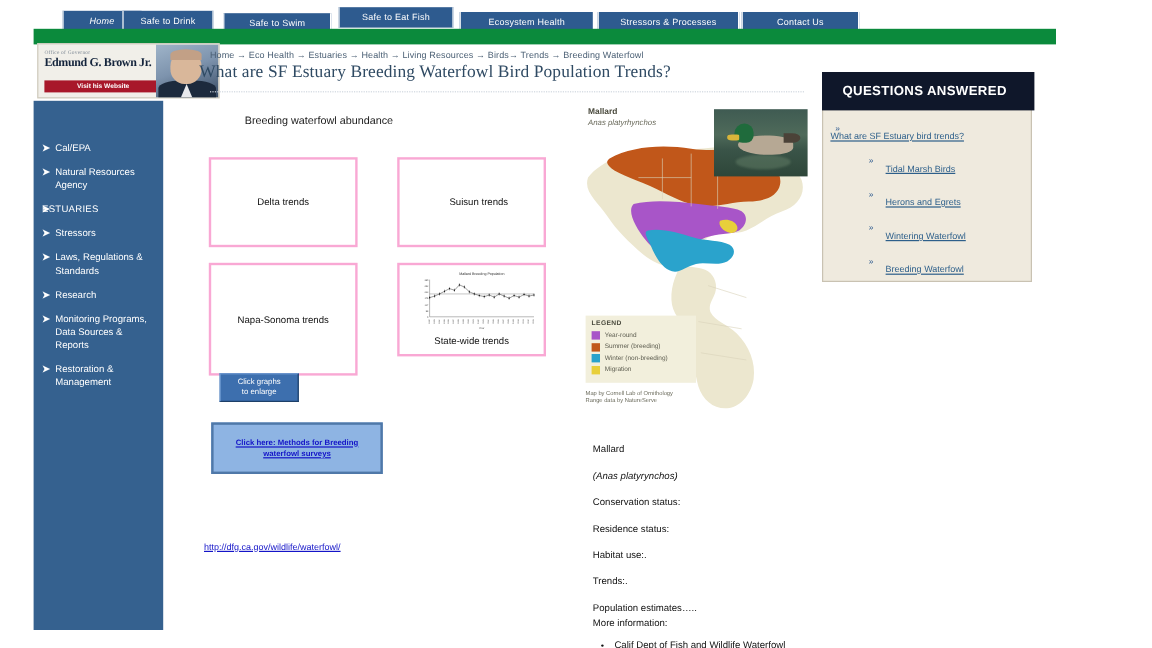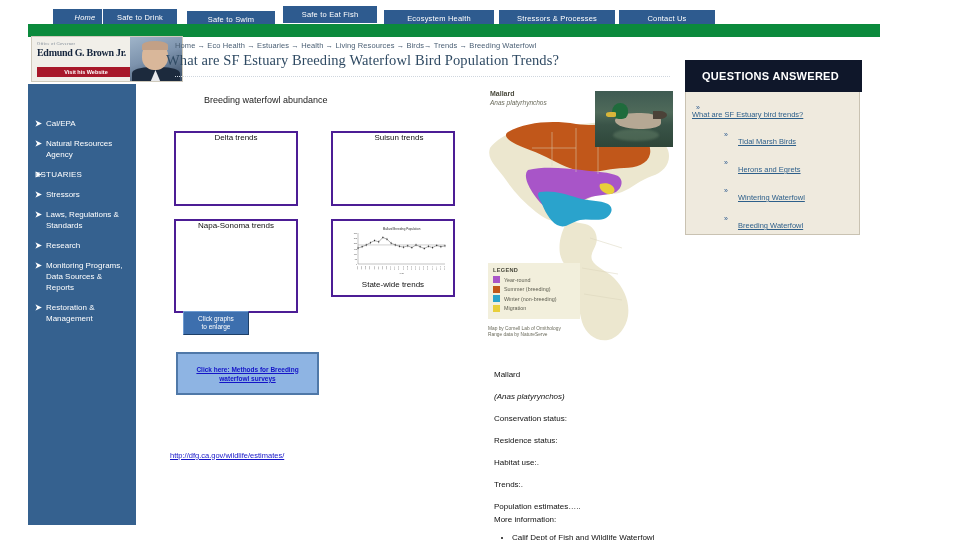--- a/index.html
+++ b/index.html
@@ -124,23 +124,23 @@
   }
   .side-top { padding-top: 34px; }
 
   
   .abundance-label {
     position: absolute; left: 204px; top: 95px;
     font-size: 9px; color: #1b1b1b;
   }
   .trend-box {
     position: absolute;
-    border: 2px solid #4c1d95;
+    border: 2px solid #f9a8d4;
     background: #ffffff;
-    display: flex; align-items: flex-start; justify-content: center;
+    display: flex; align-items: center; justify-content: center;
     font-size: 8px; color: #111; text-align: center;
   }
   #box-delta   { left: 174px; top: 131px; width: 124px; height: 75px; }
   #box-suisun  { left: 331px; top: 131px; width: 124px; height: 75px; padding-left: 12px; }
   #box-napa    { left: 174px; top: 219px; width: 124px; height: 94px; }
   #box-state   { left: 331px; top: 219px; width: 124px; height: 78px;
                  display: block; }
   .state-label {
     position: absolute; left: 0; right: 0; bottom: 6px;
     text-align: center; font-size: 8px; color: #111;
@@ -457,21 +457,21 @@
     <span>Click graphs</span>
     <span>to enlarge</span>
   </div>
 
   <div class="btn-methods">
     <a href="#">Click here: Methods for Breeding waterfowl surveys</a>
   </div>
 
   <div class="ack">
     <br>
-    <a href="#">http://dfg.ca.gov/wildlife/estimates/</a>
+    <a href="#">http://dfg.ca.gov/wildlife/waterfowl/</a>
   </div>
 
   <div class="mapwrap">
     <svg width="212" height="260" viewBox="0 0 212 260">
 
       <path d="M18,60 C30,44 60,34 92,36 C120,38 140,30 160,34 C178,38 190,48 196,62
                C200,74 192,84 180,88 C168,92 160,100 150,104 C140,108 128,104 118,110
                C108,116 104,128 96,132 C86,137 74,132 64,124 C52,114 42,104 34,92
                C26,80 14,72 18,60 Z" fill="#ece7cf"></path>
       <path d="M96,132 C104,136 112,134 118,138 C124,142 126,150 124,156

